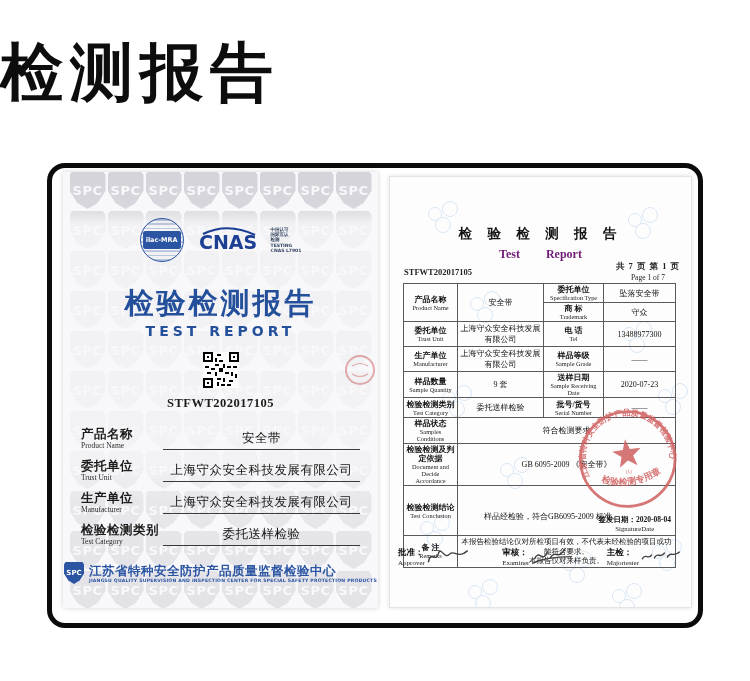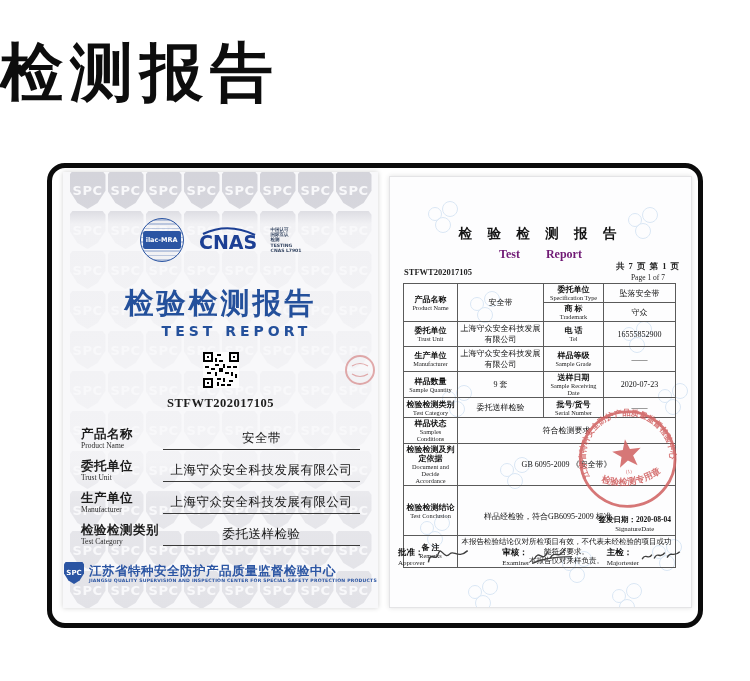--- a/index.html
+++ b/index.html
@@ -60,21 +60,21 @@
     position:absolute; left:50%; top:50%; transform:translate(-50%,-50%);
     background:#2b55a3; color:#fff; font-family:"DejaVu Sans", sans-serif;
     font-size:6.5px; font-weight:bold; padding:5px 3px; border-radius:2px; white-space:nowrap;
   }
   .cnas-block { display:flex; align-items:center; gap:12px; }
   .cnas-side { display:flex; flex-direction:column; justify-content:center; }
   .cnas-side div { font-size:4.5px; line-height:5.2px; color:#31425f; font-family:"DejaVu Sans", sans-serif; font-weight:bold; white-space:nowrap; }
 
   .lt-title { position:absolute; top:112px; left:0; width:100%; text-align:center;
     font-family:"DejaVu Sans", sans-serif; font-weight:800; font-size:29px; letter-spacing:3px; color:#24509b; }
-  .lt-subtitle { position:absolute; top:151px; left:16px; width:100%; text-align:center;
+  .lt-subtitle { position:absolute; top:151px; left:0; width:100%; text-align:center;
     font-family:"DejaVu Sans", sans-serif; font-weight:bold; font-size:14px; letter-spacing:4px; color:#24509b; }
   .qr-wrap { position:absolute; top:180px; left:0; width:100%; display:flex; justify-content:center; }
   .lt-report-no { position:absolute; top:224px; left:0; width:100%; text-align:center;
     font-size:12.5px; font-weight:bold; color:#1d1d1d; letter-spacing:.5px; }
 
   .fields { position:absolute; top:246px; left:18px; right:18px; }
   .field-row { display:flex; align-items:flex-end; height:32px; }
   .field-label { width:82px; }
   .field-label .cn { font-size:12.5px; font-weight:bold; color:#1c1c1c; letter-spacing:.5px; line-height:13px; }
   .field-label .en { font-size:7.5px; color:#2a2a2a; line-height:9px; }
@@ -380,21 +380,21 @@
       <tr style="height:20px">
         <td class="lbl">
           <div class="cn">委托单位</div>
           <div class="en">Trust Unit</div>
         </td>
         <td class="val val-left">上海守众安全科技发展有限公司</td>
         <td class="lbl">
           <div class="cn">电 话</div>
           <div class="en">Tel</div>
         </td>
-        <td class="val">16555852900</td>
+        <td class="val">13488977300</td>
       </tr>
       <tr style="height:20px">
         <td class="lbl">
           <div class="cn">生产单位</div>
           <div class="en">Manufacturer</div>
         </td>
         <td class="val val-left">上海守众安全科技发展有限公司</td>
         <td class="lbl">
           <div class="cn">样品等级</div>
           <div class="en">Sample Grade</div>

